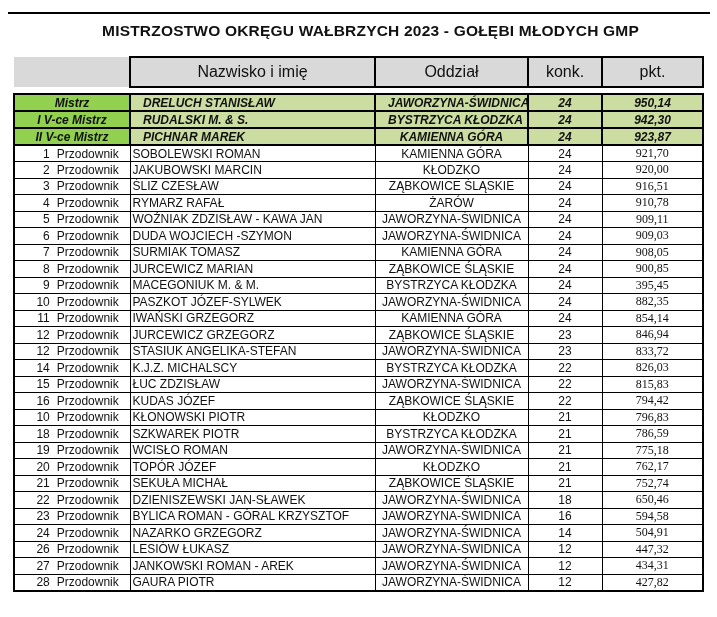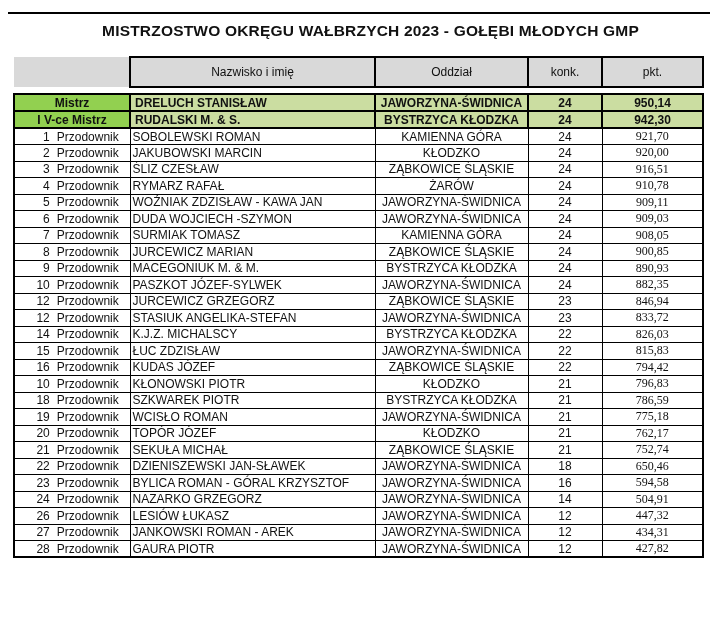--- a/index.html
+++ b/index.html
@@ -26,35 +26,35 @@
   col.c-name{width:245px;}
   col.c-branch{width:153px;}
   col.c-konk{width:74px;}
   col.c-pkt{width:101px;}
 
   
   thead tr{height:30px;}
   thead th{
     background:var(--header_bg,#d9d9d9);
     border:2px solid var(--border,#000);
-    font-weight:normal;font-size:12px;text-align:center;
+    font-weight:normal;font-size:16px;text-align:center;
     padding:0;
   }
   thead th.corner{border:none;}
 
   
   tr.spacer{height:7px;}
   tr.spacer td{border:none;background:#fff;padding:0;}
 
   
   tbody.top tr{height:17px;}
   tbody.top td{
     border:2.5px solid var(--border,#000);
     background:var(--row_green,#cbdda1);
-    font-weight:bold;padding:0 4px;
+    font-weight:bold;padding:0 12px;font-style:italic;
   }
   tbody.top td.rank{
     background:var(--label_green,#92d050);
     text-align:center;
   }
 
   
   tbody.main tr{height:16.5px;}
   tbody.main td{
     border:1.5px solid var(--border,#000);
@@ -106,20 +106,27 @@
   </tr>
 
   <tr>
     <td class="rank">I V-ce Mistrz</td>
     <td class="name">RUDALSKI M. &amp; S.</td>
     <td class="branch">BYSTRZYCA KŁODZKA</td>
     <td class="num">24</td>
     <td class="num">942,30</td>
   </tr>
 
+  <tr>
+    <td class="rank">II V-ce Mistrz</td>
+    <td class="name">PICHNAR MAREK</td>
+    <td class="branch">KAMIENNA GÓRA</td>
+    <td class="num">24</td>
+    <td class="num">923,87</td>
+  </tr>
 </tbody>
   <tbody class="main" id="main-rows">
   <tr>
     <td class="rank">
       <span class="rank-flex">
         <span class="pos">1</span>
         <span>Przodownik</span>
       </span>
     </td>
     <td class="name">SOBOLEWSKI ROMAN</td>
@@ -222,36 +229,48 @@
   <tr>
     <td class="rank">
       <span class="rank-flex">
         <span class="pos">9</span>
         <span>Przodownik</span>
       </span>
     </td>
     <td class="name">MACEGONIUK M. &amp; M.</td>
     <td class="branch">BYSTRZYCA KŁODZKA</td>
     <td class="num">24</td>
-    <td class="num">890,93</td>
+    <td class="num">395,45</td>
   </tr>
 
   <tr>
     <td class="rank">
       <span class="rank-flex">
         <span class="pos">10</span>
         <span>Przodownik</span>
       </span>
     </td>
     <td class="name">PASZKOT JÓZEF-SYLWEK</td>
     <td class="branch">JAWORZYNA-ŚWIDNICA</td>
     <td class="num">24</td>
     <td class="num">882,35</td>
   </tr>
 
+  <tr>
+    <td class="rank">
+      <span class="rank-flex">
+        <span class="pos">11</span>
+        <span>Przodownik</span>
+      </span>
+    </td>
+    <td class="name">IWAŃSKI GRZEGORZ</td>
+    <td class="branch">KAMIENNA GÓRA</td>
+    <td class="num">24</td>
+    <td class="num">854,14</td>
+  </tr>
 
   <tr>
     <td class="rank">
       <span class="rank-flex">
         <span class="pos">12</span>
         <span>Przodownik</span>
       </span>
     </td>
     <td class="name">JURCEWICZ GRZEGORZ</td>
     <td class="branch">ZĄBKOWICE ŚLĄSKIE</td>

